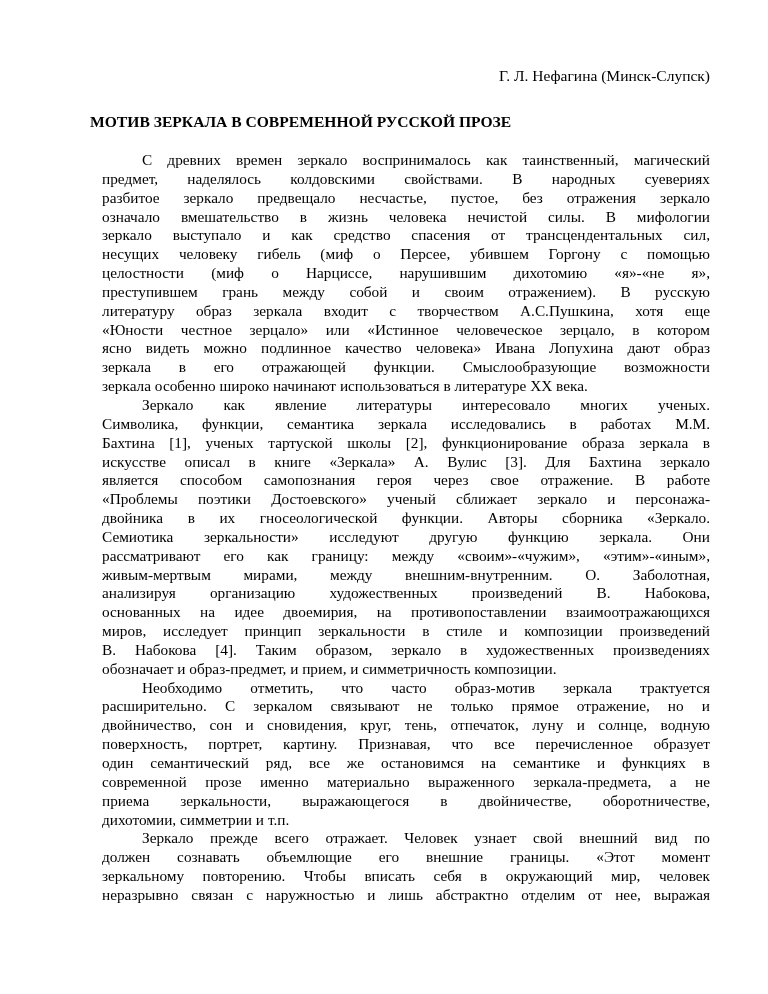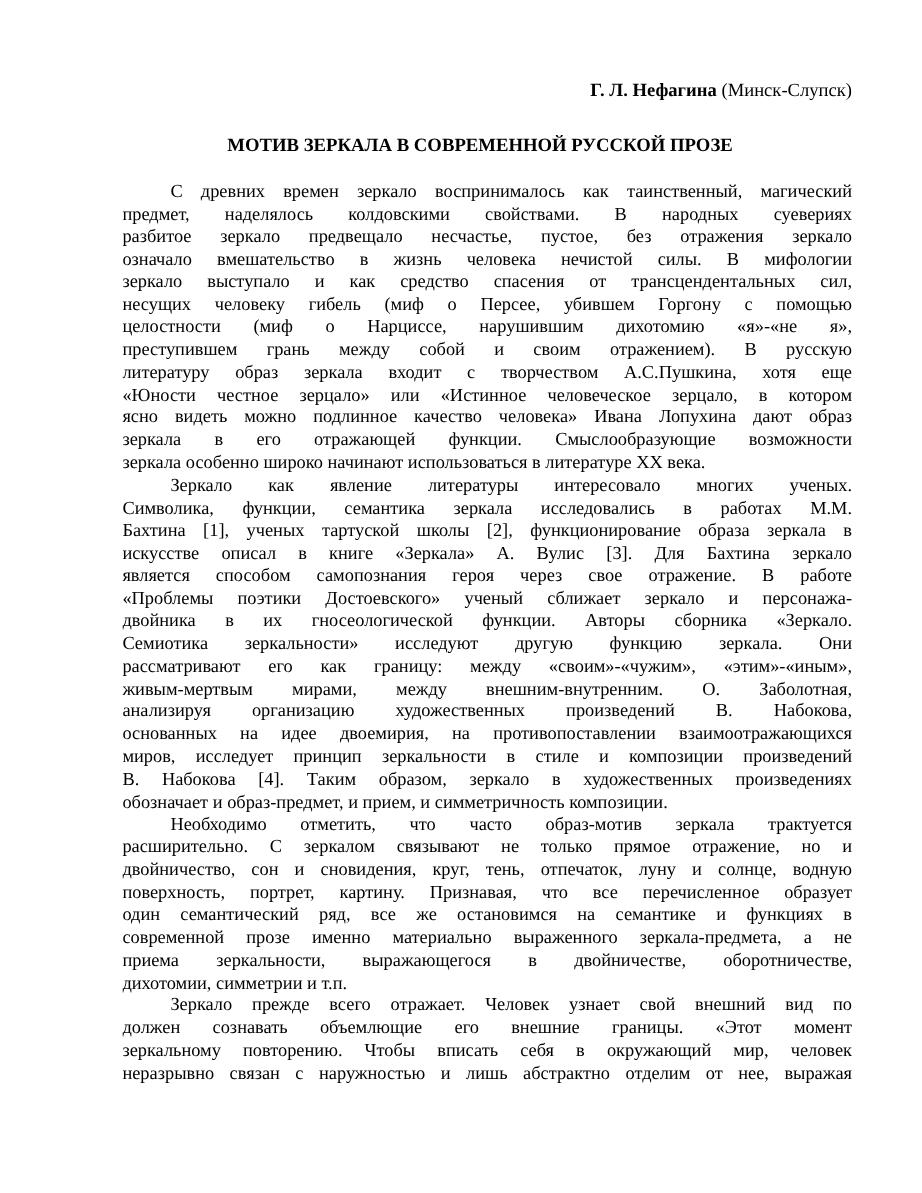--- a/index.html
+++ b/index.html
@@ -18,27 +18,26 @@
     background: #ffffff;
     padding: 66px 58px 0 90px;
   }
   .byline {
     text-align: right;
     font-size: 15.5px;
     line-height: 19px;
     height: 19px;
     white-space: nowrap;
   }
-  .author { font-weight: bold; }
+  .author { font-weight: normal; }
   .affiliation { }
   .title {
     margin-top: 27px;
     height: 19px;
     line-height: 19px;
-    text-align: center;
     font-weight: bold;
     font-size: 15.6px;
     white-space: nowrap;
   }
   .doc-body {
     margin-top: 20px;
     font-size: 15.3px;
   }
   .line {
     height: 18.85px;

